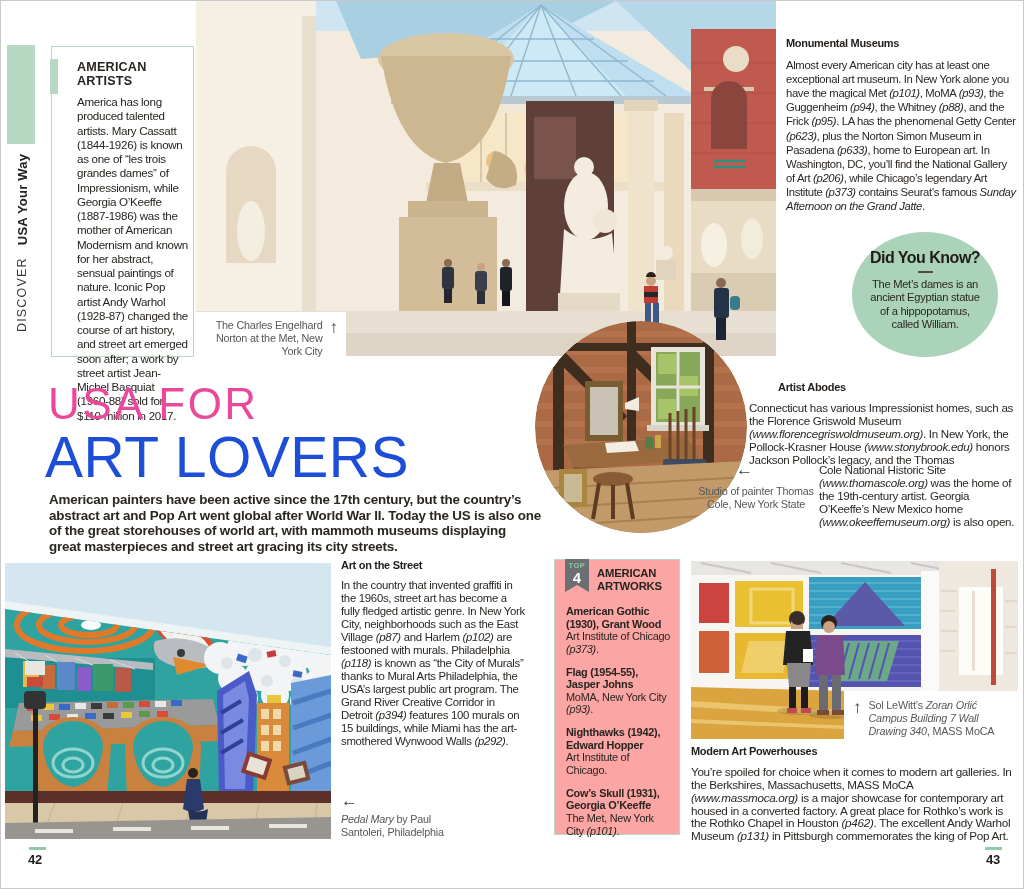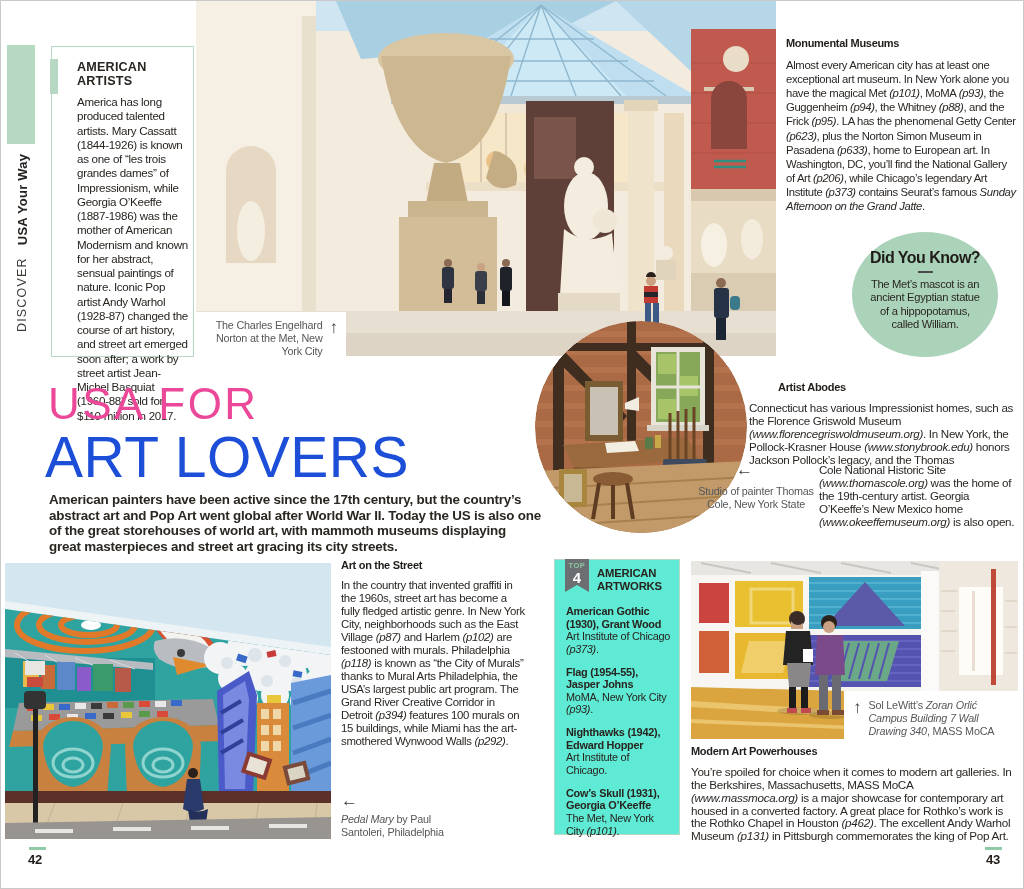--- a/index.html
+++ b/index.html
@@ -52,21 +52,21 @@
   
   .kicker{left:47px;top:381px;font-size:44px;font-weight:300;letter-spacing:2.5px;color:#ec4899;line-height:1;}
   .big-title{left:44px;top:428px;font-size:57px;font-weight:300;letter-spacing:0.5px;color:#1d4ed8;line-height:1;}
   .intro{left:48px;top:491px;width:492px;font-size:13.4px;font-weight:700;line-height:1.17;letter-spacing:-0.2px;color:#2a2620;}
   
   .street-head{left:340px;top:558px;width:190px;}
   .street-body{left:340px;top:578px;width:184px;font-size:11.4px;line-height:1.14;letter-spacing:-0.3px;}
   .mural-arrow{left:340px;top:791px;}
   .mural-cap{left:340px;top:812px;width:135px;}
   
-  .top4{left:553px;top:558px;width:126px;height:276px;border:1px solid var(--accent-green);box-sizing:border-box;background:#5eead4;}
+  .top4{left:553px;top:558px;width:126px;height:276px;border:1px solid var(--accent-green);box-sizing:border-box;background:#fca5a5;}
   .badge{left:10px;top:-1px;width:24px;height:33px;background:var(--badge-gray);
          clip-path:polygon(0 0,100% 0,100% 100%,50% 79%,0 100%);text-align:center;}
   .badge-top{font-size:7.5px;font-weight:700;letter-spacing:0.5px;color:var(--badge-top-green);margin-top:2px;}
   .badge-num{font-size:15px;font-weight:700;color:#fff;line-height:1;margin-top:0px;}
   .top4-head{left:42px;top:7px;width:78px;font-size:11.3px;font-weight:700;line-height:1.18;letter-spacing:-0.2px;}
   .top4-items{left:11px;top:45px;width:106px;}
   .top4-item{margin-bottom:10px;font-size:10.9px;line-height:1.16;letter-spacing:-0.25px;}
   
   .lewitt-cap{left:843px;top:690px;width:174px;height:50px;background:#fff;display:flex;padding-top:8px;box-sizing:border-box;}
   .lewitt-cap .arrow{margin:0 7px 0 9px;}
@@ -187,21 +187,21 @@
     <div class="caption">The Charles Engelhard Norton at the Met, New York City</div>
     <span class="arrow">↑</span>
   </div>
 
   <div class="abs h-section monu-head">Monumental Museums</div>
   <div class="abs body-txt monu-body"><span>Almost every American city has at least one exceptional art museum. In New York alone you have the magical Met </span><span class="s-i">(p101)</span><span>, MoMA </span><span class="s-i">(p93)</span><span>, the Guggenheim </span><span class="s-i">(p94)</span><span>, the Whitney </span><span class="s-i">(p88)</span><span>, and the Frick </span><span class="s-i">(p95)</span><span>. LA has the phenomenal Getty Center </span><span class="s-i">(p623)</span><span>, plus the Norton Simon Museum in Pasadena </span><span class="s-i">(p633)</span><span>, home to European art. In Washington, DC, you’ll find the National Gallery of Art </span><span class="s-i">(p206)</span><span>, while Chicago’s legendary Art Institute </span><span class="s-i">(p373)</span><span> contains Seurat’s famous </span><span class="s-i">Sunday Afternoon on the Grand Jatte</span><span>.</span></div>
 
   <div class="abs dyk">
     <div class="dyk-title">Did You Know?</div>
     <div class="dyk-dash"></div>
-    <div class="dyk-body">The Met’s mascot is an ancient Egyptian statue of a hippopotamus, called William.</div>
+    <div class="dyk-body">The Met’s dames is an ancient Egyptian statue of a hippopotamus, called William.</div>
   </div>
 
   <div class="abs photo circle-photo">
     <svg viewBox="0 0 212 212" preserveAspectRatio="none">
       <defs>
           <clipPath id="circ">
             <circle cx="106" cy="106" r="106"></circle>
           </clipPath>
         </defs>
       <g clip-path="url(#circ)">

